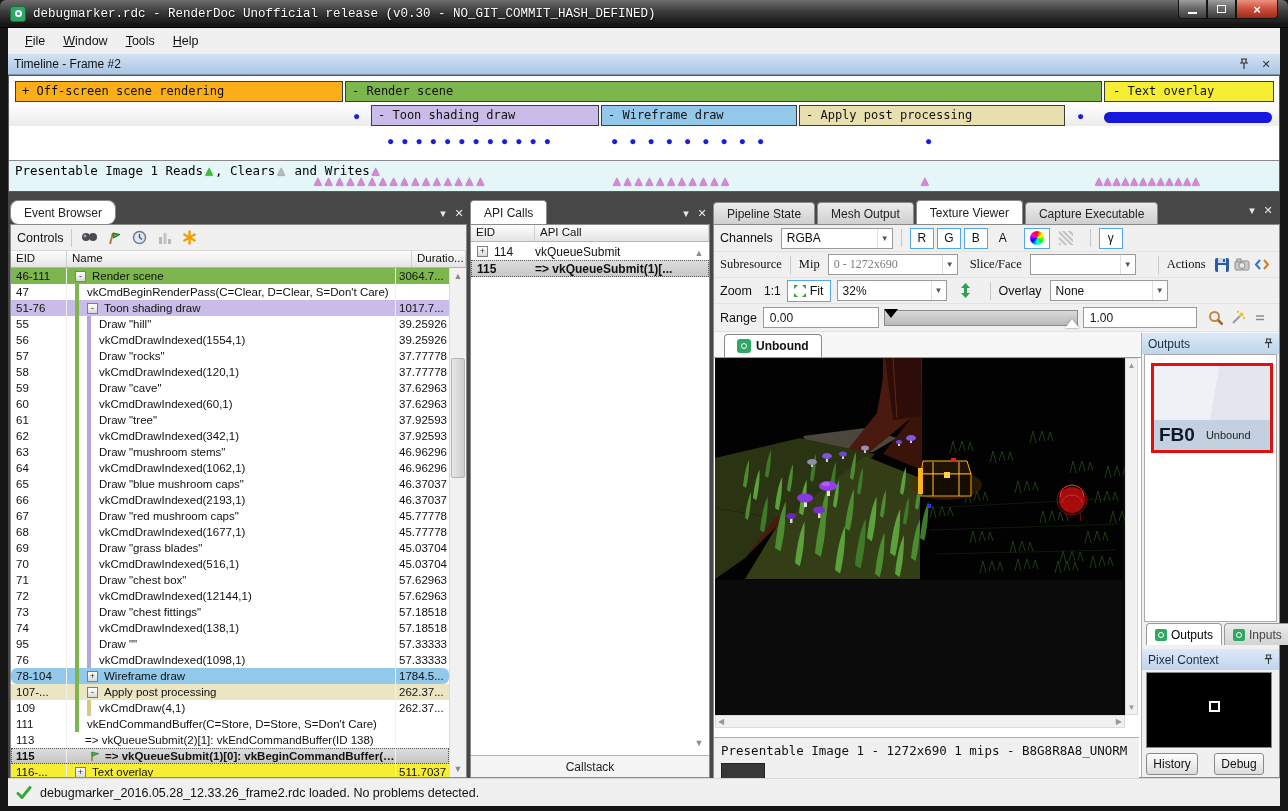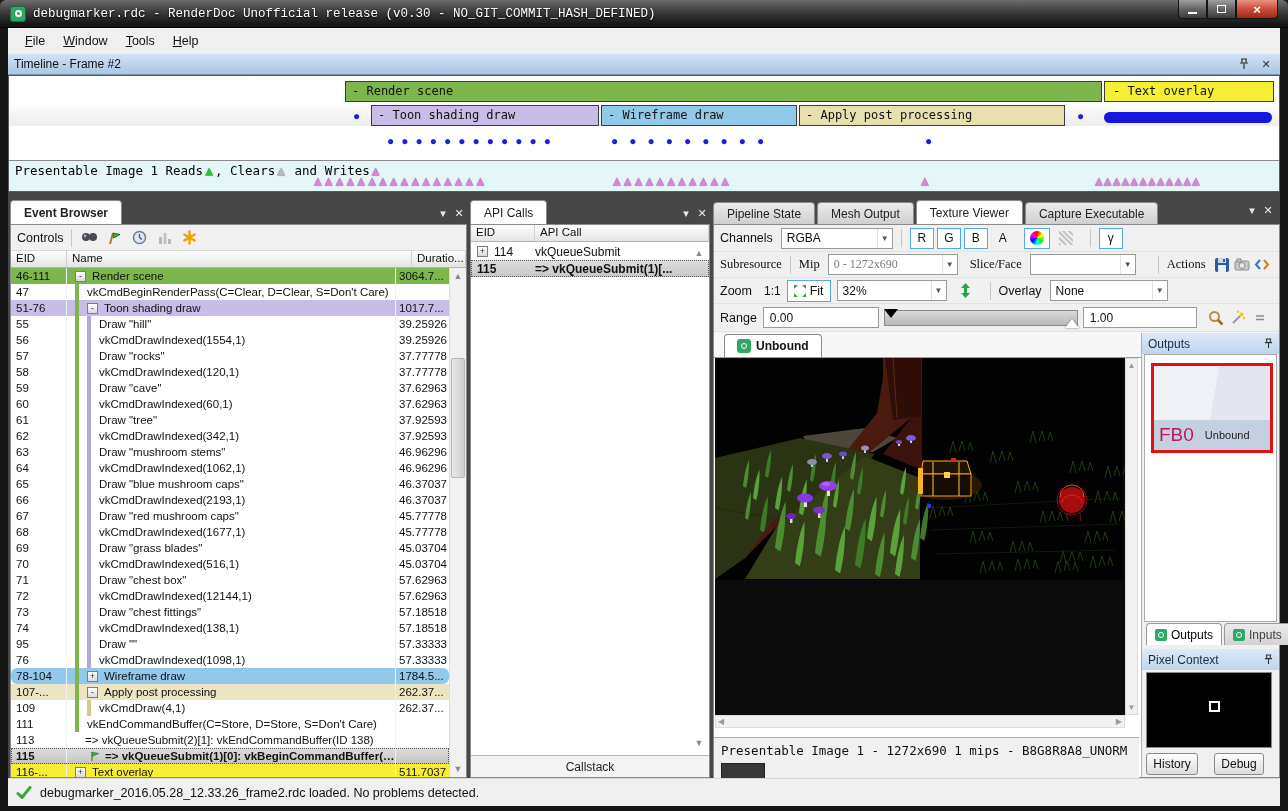--- a/index.html
+++ b/index.html
@@ -58,21 +58,21 @@
   .tl-tris { position:absolute; top:12px; font-size:13px; line-height:16px; white-space:nowrap; text-shadow:0 0 1px #7a3d7a; }
 
   
   .mainbg { position:absolute; left:8px; top:192px; width:1272px; height:586px; background:#474747; }
   .panel { position:absolute; top:200px; height:578px; }
   .tabstrip { position:absolute; left:0; top:0; right:0; height:24px; display:flex; align-items:flex-end; }
   .tab { height:22px; padding:0 13px; display:flex; align-items:center; font-size:12px;
     background:linear-gradient(#ececec,#cfcfcf); border:1px solid #8a8a8a; border-bottom:none;
     border-radius:4px 4px 0 0; margin-right:2px; color:#222; white-space:nowrap; }
   .tab.active { background:#fff; height:24px; position:relative; z-index:2; }
-  .tab.boldtab { font-weight:bold; }
+  .tab.boldtab { font-weight:normal;border-radius:8px; }
   .strip-btns { margin-left:auto; display:flex; align-items:center; padding-bottom:4px; }
   .strip-btn { color:#e8e8e8; font-size:11px; width:16px; text-align:center; }
   .panel-content { position:absolute; left:0; top:24px; right:0; bottom:0; background:#fff; border:1px solid #8a8a8a; }
 
   
   .eb-toolbar { height:26px; background:#f0f0f0; border-bottom:1px solid #d8d8d8;
     display:flex; align-items:center; padding:0 6px; font-size:12.5px; }
   .eb-sep { width:1px; height:18px; background:#c8c8c8; margin:0 7px; }
   .tool-ico { width:22px; height:20px; display:flex; align-items:center; justify-content:center; margin-right:3px; }
   .col-hdr { height:17px; display:flex; background:linear-gradient(#fdfdfd,#e4e4e4);
@@ -148,21 +148,21 @@
 
   
   .rc-header { background:linear-gradient(#dde9f7,#bfd5ec); height:21px; display:flex; align-items:center;
     padding:0 6px; font-size:12px; color:#1c2c44; }
   .rc-header .sp { flex:1; }
   .outputs-list { background:#fff; border:1px solid #aaa; position:relative; }
   .fb-thumb { position:absolute; left:6px; top:8px; width:122px; height:90px; border:3px solid #e01010;
     background:linear-gradient(100deg,#f0f1f7 50%,#e3e6ef 50%); }
   .fb-band { position:absolute; left:0; right:0; bottom:0; height:30px; background:#c3d0e0;
     display:flex; align-items:center; padding:0 5px; }
-  .fb-label { font-weight:normal; font-size:19px; color:#be185d; }
+  .fb-label { font-weight:bold; font-size:19px; color:#0f172a; }
   .fb-status { font-size:11px; margin-left:11px; color:#222; }
   .mini-tabs { display:flex; align-items:flex-end; padding-left:2px; }
   .mini-tab { height:22px; display:flex; align-items:center; gap:4px; padding:0 8px; font-size:12px;
     background:linear-gradient(#ececec,#d2d2d2); border:1px solid #999; border-bottom:none; border-radius:4px 4px 0 0; margin-right:2px; color:#444; }
   .mini-tab.active { background:#fff; color:#000; }
   .mini-ico { width:12px; height:12px; border-radius:2px; background:#2fa866; display:inline-block; position:relative; }
   .mini-ico::after { content:""; position:absolute; left:3px; top:3px; width:4px; height:4px; border:1px solid #fff; border-radius:50%; }
   .px-box { background:#000; border:1px solid #888; position:relative; }
   .px-square { position:absolute; width:11px; height:11px; border:2px solid #fff; }
   .rc-btn { height:22px; border:1px solid #8a8a8a; border-radius:3px; background:linear-gradient(#fefefe,#dcdcdc);
@@ -210,20 +210,21 @@
     <span class="sp"></span>
     <span class="hdr-ico">
       <svg width="10" height="12" viewBox="0 0 10 12">
           <path d="M2 1 h6 M3 1 v4 h4 v-4 M1 5 h8 M5 5 v6" stroke="#333" stroke-width="1.2" fill="none"></path>
         </svg>
     </span>
     <span class="hdr-ico">✕</span>
   </div>
   <div class="tl-body">
     <div class="tl-row tl-row1">
+        <div class="tl-bar" style="left: 6px; width: 328px; background: rgb(251, 174, 23);">+ Off-screen scene rendering</div>
         <div class="tl-bar" style="left: 336px; width: 757px; background: rgb(125, 182, 77);">- Render scene</div>
         <div class="tl-bar" style="left: 1095px; width: 170px; background: rgb(246, 238, 51); padding-left: 8px;">- Text overlay</div>
       </div>
     <div class="tl-row tl-row2">
         <div class="tl-bar" style="left: 362px; width: 228px; background: rgb(201, 188, 232);">- Toon shading draw</div>
         <div class="tl-bar" style="left: 592px; width: 196px; background: rgb(146, 200, 234);">- Wireframe draw</div>
         <div class="tl-bar" style="left: 790px; width: 266px; background: rgb(231, 223, 174);">- Apply post processing</div>
       </div>
     <div class="tl-capsule" style="left: 1095px; width: 168px;"></div>
     <div>

